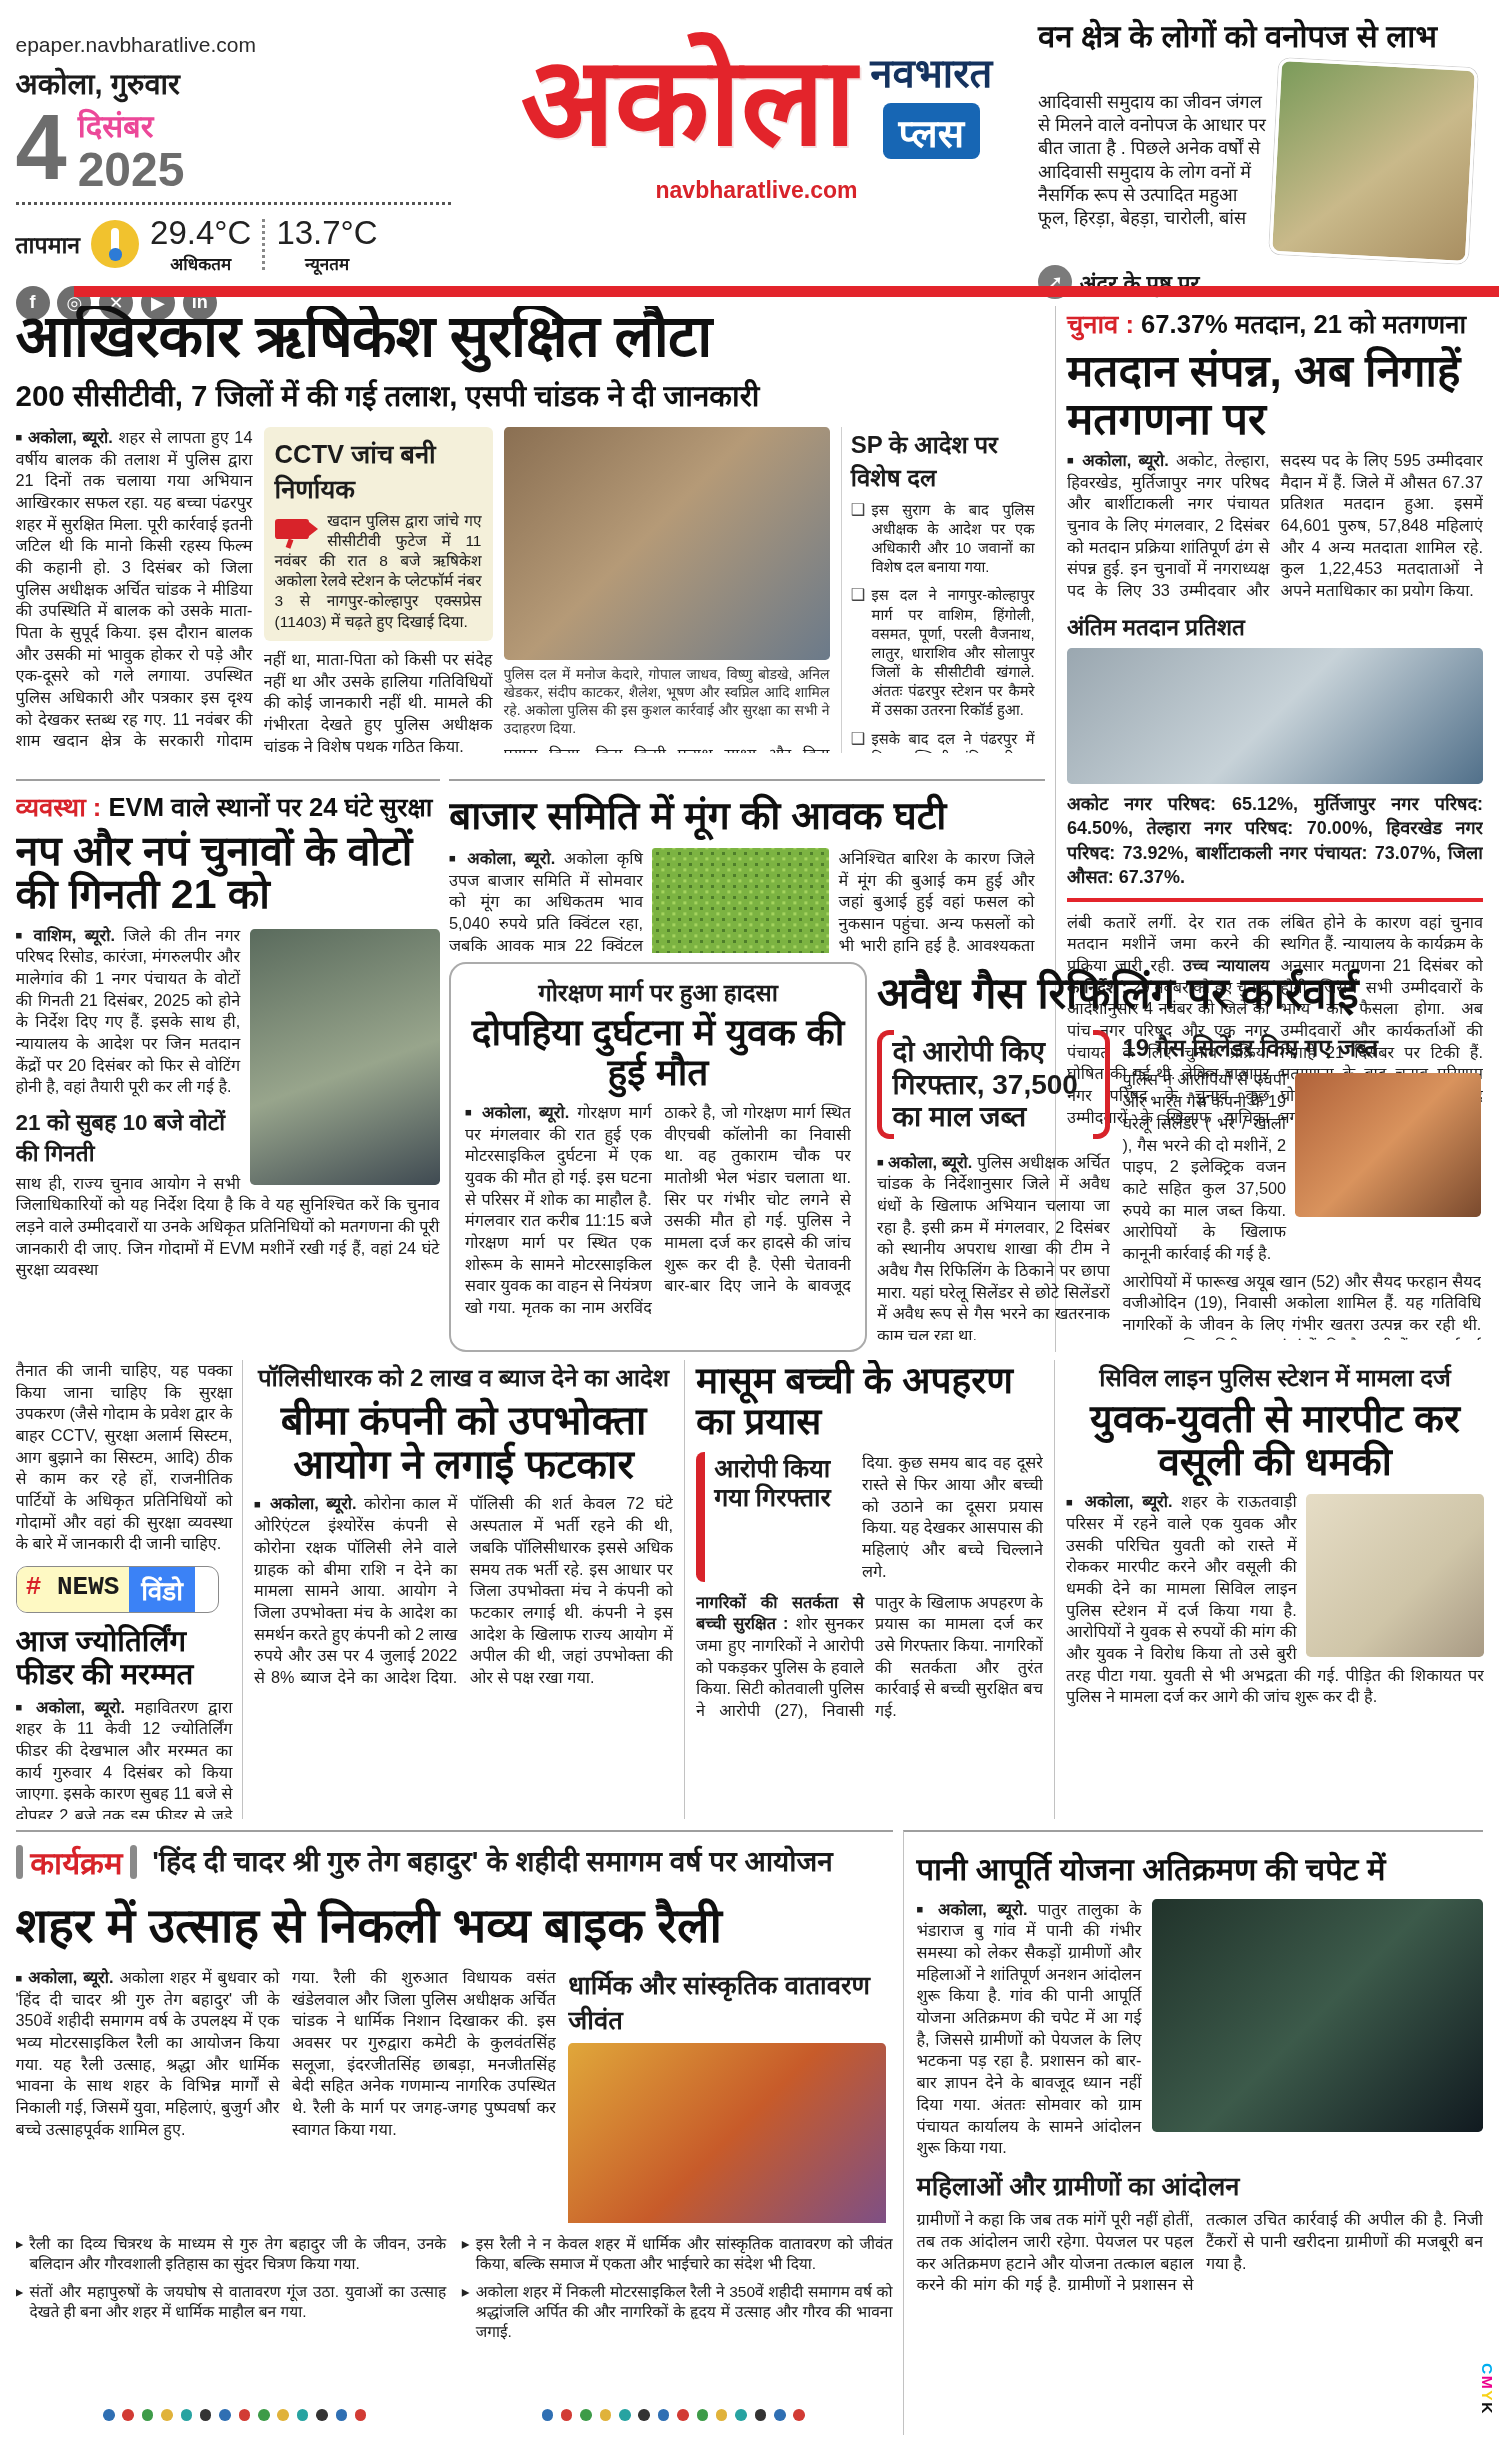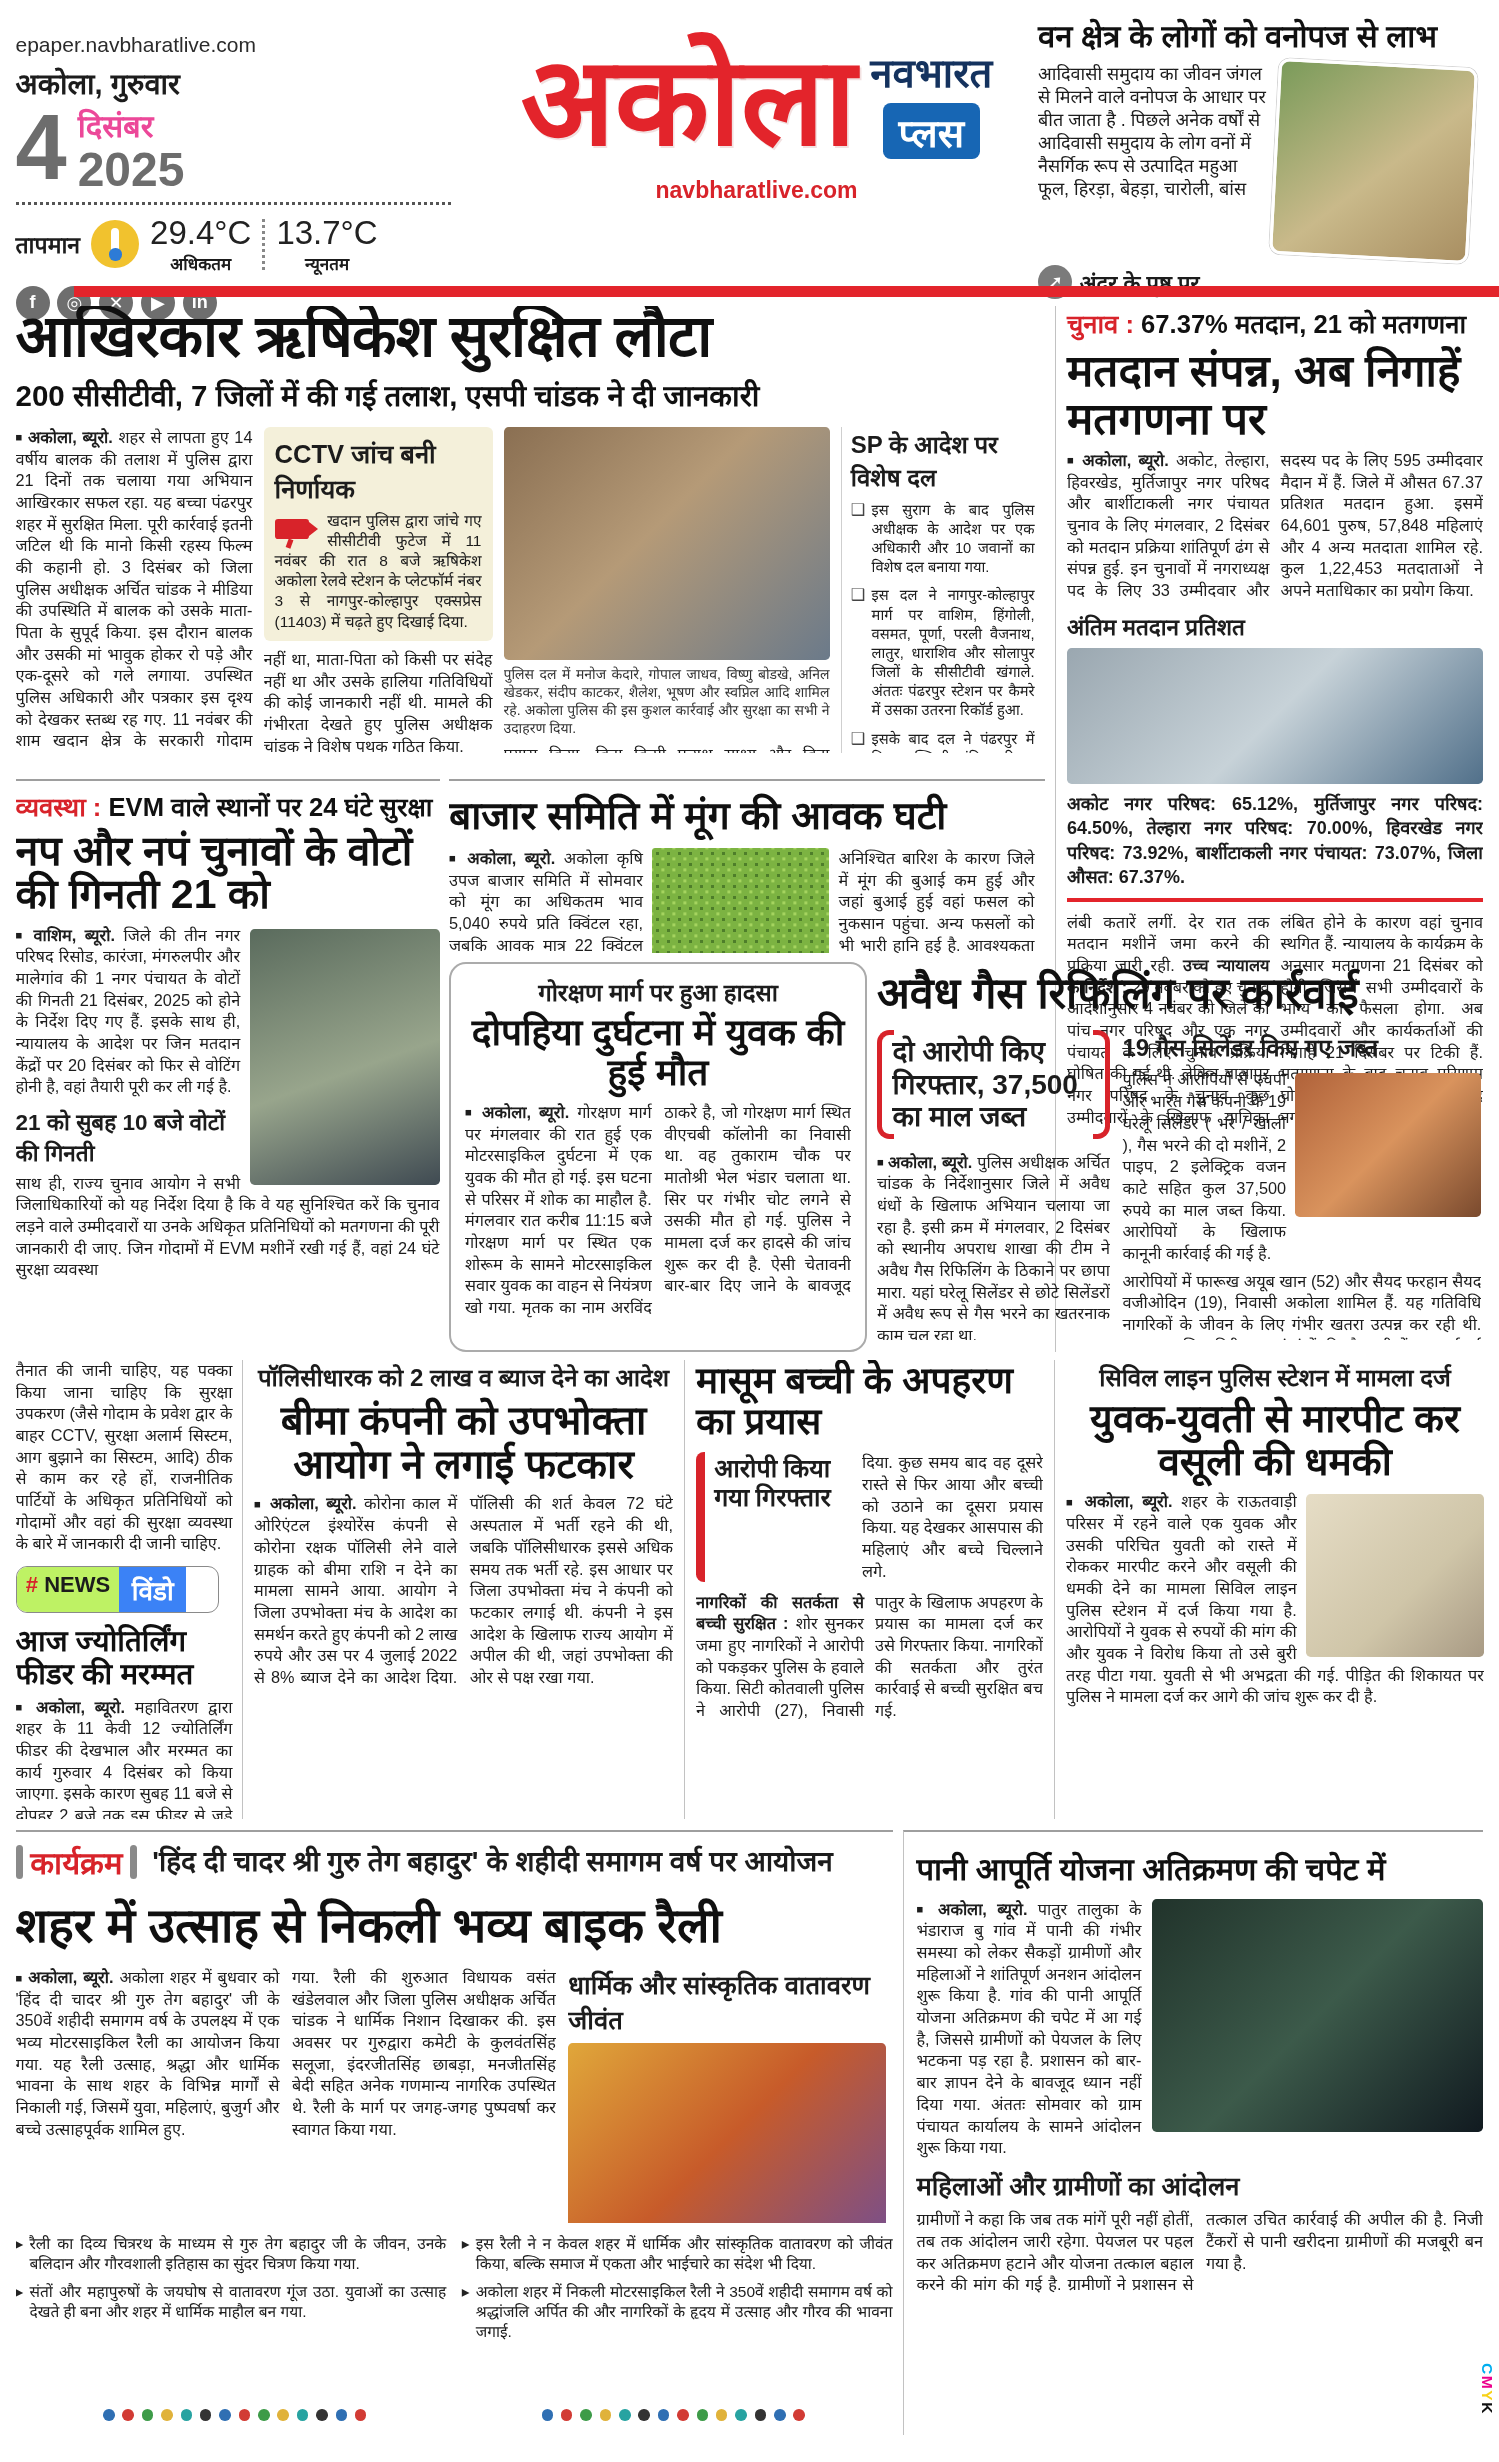--- a/index.html
+++ b/index.html
@@ -41,21 +41,21 @@
   .masthead { left:481px; top:40px; width:551px; text-align:center; }
   .mast-row { display:flex; align-items:center; justify-content:center; gap:14px; }
   .mast-title { font-size:123px; font-weight:bold; color:#e3242b; line-height:1; text-shadow:1.6px 1.6px 0 #9e1c1c22;text-align:right; }
   .mast-brand { text-align:center; }
   .mast-brand .nb { font-size:40px; font-weight:bold; color:#14325e; }
   .mast-brand .plus { display:inline-block; margin-top:4.7px; font-size:39px; font-weight:bold; color:#fff; background:#1766b4; border-radius:7.8px; padding:1.6px 15.5px; }
   .mast-site { font-size:23px; font-weight:bold; color:#d8232a; margin-top:14px; }
 
   .teaser { left:1038px; top:20px; width:453px; }
   .teaser h3 { font-size:31px; line-height:1.12; }
-  .teaser-row { display:flex; gap:3px; margin-top:7.8px; }
+  .teaser-row { display:flex; gap:3px; margin-top:7.8px;align-items:center; }
   .teaser-body { font-size:18px; line-height:1.28; width:233px; text-align:left; }
   .teaser-photo { width:199px; height:196px; border-radius:11px; transform:rotate(3deg); background:linear-gradient(140deg,#7a9b5a 0%,#c9b98a 55%,#a98f62 100%); border:3.1px solid #fff; box-shadow:0 0 0 0.8px #ccc; }
   .teaser-more { display:flex; align-items:center; gap:7.8px; margin-top:6.2px; }
   .arrow-circ { width:34px; height:34px; border-radius:50%; background:#7b7b7b; color:#fff; font-size:20px; display:flex; align-items:center; justify-content:center; }
   .teaser-more span.txt { font-size:22px; font-weight:bold; }
 
   .redbar { left:74px; top:286px; right:0; height:11px; background:#e3242b; }
 
   
   .lead { left:15.5px; top:306px; width:1029px; height:463px; }
@@ -109,21 +109,21 @@
   .pq { position:relative; padding:6.2px 15.5px; margin-bottom:12.4px; }
   .pq::before { content:""; position:absolute; left:0; top:0; bottom:0; width:12.4px; border:5.4px solid #d8232a; border-right:none; border-radius:12.4px 0 0 12.4px; }
   .pq::after { content:""; position:absolute; right:0; top:0; bottom:0; width:12.4px; border:5.4px solid #d8232a; border-left:none; border-radius:0 12.4px 12.4px 0; }
   .pq .t { font-size:28px; font-weight:bold; line-height:1.15; }
   .gas-sub { font-size:24px; font-weight:bold; margin-bottom:6.2px; }
   .gas-photo { float:right; width:186px; height:144px; margin:3.1px 0 6.2px 9.3px; border-radius:4.7px; background:linear-gradient(135deg,#b0623a 0%,#d9935d 50%,#7a4a2e 100%); }
 
   
   .rail { left:15.5px; top:1360px; width:217px; height:459px; }
   .news-badge { display:flex; align-items:stretch; border-radius:11px; overflow:hidden; border:1.6px solid #8a8a8a; margin:11px 0; width:203px; }
-  .news-badge .l { background:#bef264; padding:4.7px 9.3px; font-size:22px; font-weight:bold; }
+  .news-badge .l { background:#fef9c3; padding:4.7px 9.3px; font-size:26px; font-weight:bold;font-family:Liberation Mono, monospace; }
   .news-badge .l .hash { color:#d8232a; }
   .news-badge .r { background:#3b82f6; color:#fff; padding:4.7px 12.4px; font-size:26px; font-weight:bold; }
   .rail h2 { font-size:29.5px; line-height:1.12; margin-bottom:6.2px; }
   .rail .art { margin-bottom:11px; }
 
   
   .insurance { left:242px; top:1360px; width:431px; height:459px; border-left:0.8px solid #c2c2c2; padding-left:11px; }
   .insurance .kick { font-size:24px; font-weight:bold; text-align:center; }
   .insurance h1 { font-size:40px; text-align:center; line-height:1.1; margin:4.7px 0 7.8px; }
   .insurance .body2col { column-count:2; column-gap:12.4px; height:295px; overflow:hidden; }

